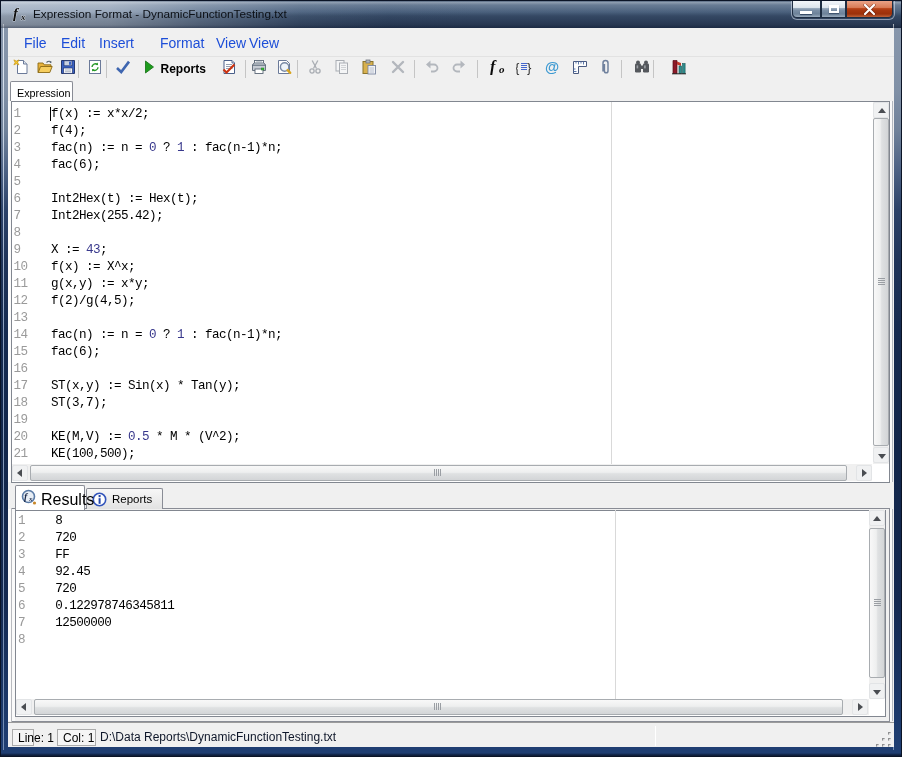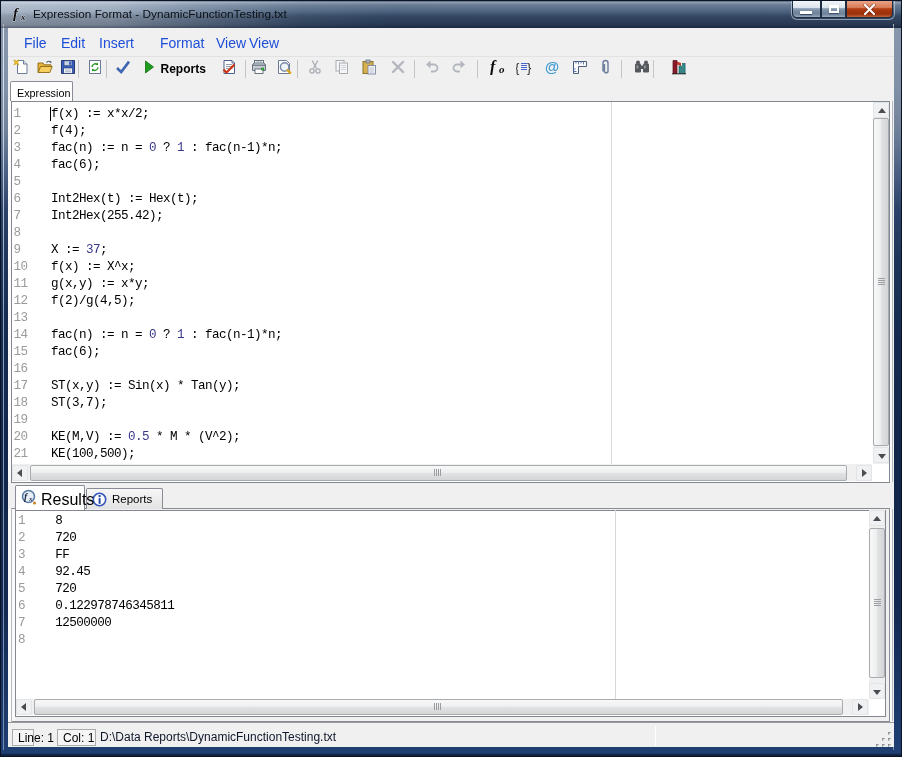--- a/index.html
+++ b/index.html
@@ -281,21 +281,21 @@
 20
 21</div>
   <div class="abs mono" id="ed-code">f(x) := x*x/2;
 f(4);
 fac(n) := n = <span class="b">0</span> ? <span class="b">1</span> : fac(n-1)*n;
 fac(6);
 
 Int2Hex(t) := Hex(t);
 Int2Hex(255.42);
 
-X := <span class="b">37</span>;
+X := <span class="b">43</span>;
 f(x) := X^x;
 g(x,y) := x*y;
 f(2)/g(4,5);
 
 fac(n) := n = <span class="b">0</span> ? <span class="b">1</span> : fac(n-1)*n;
 fac(6);
 
 ST(x,y) := Sin(x) * Tan(y);
 ST(3,7);
 

